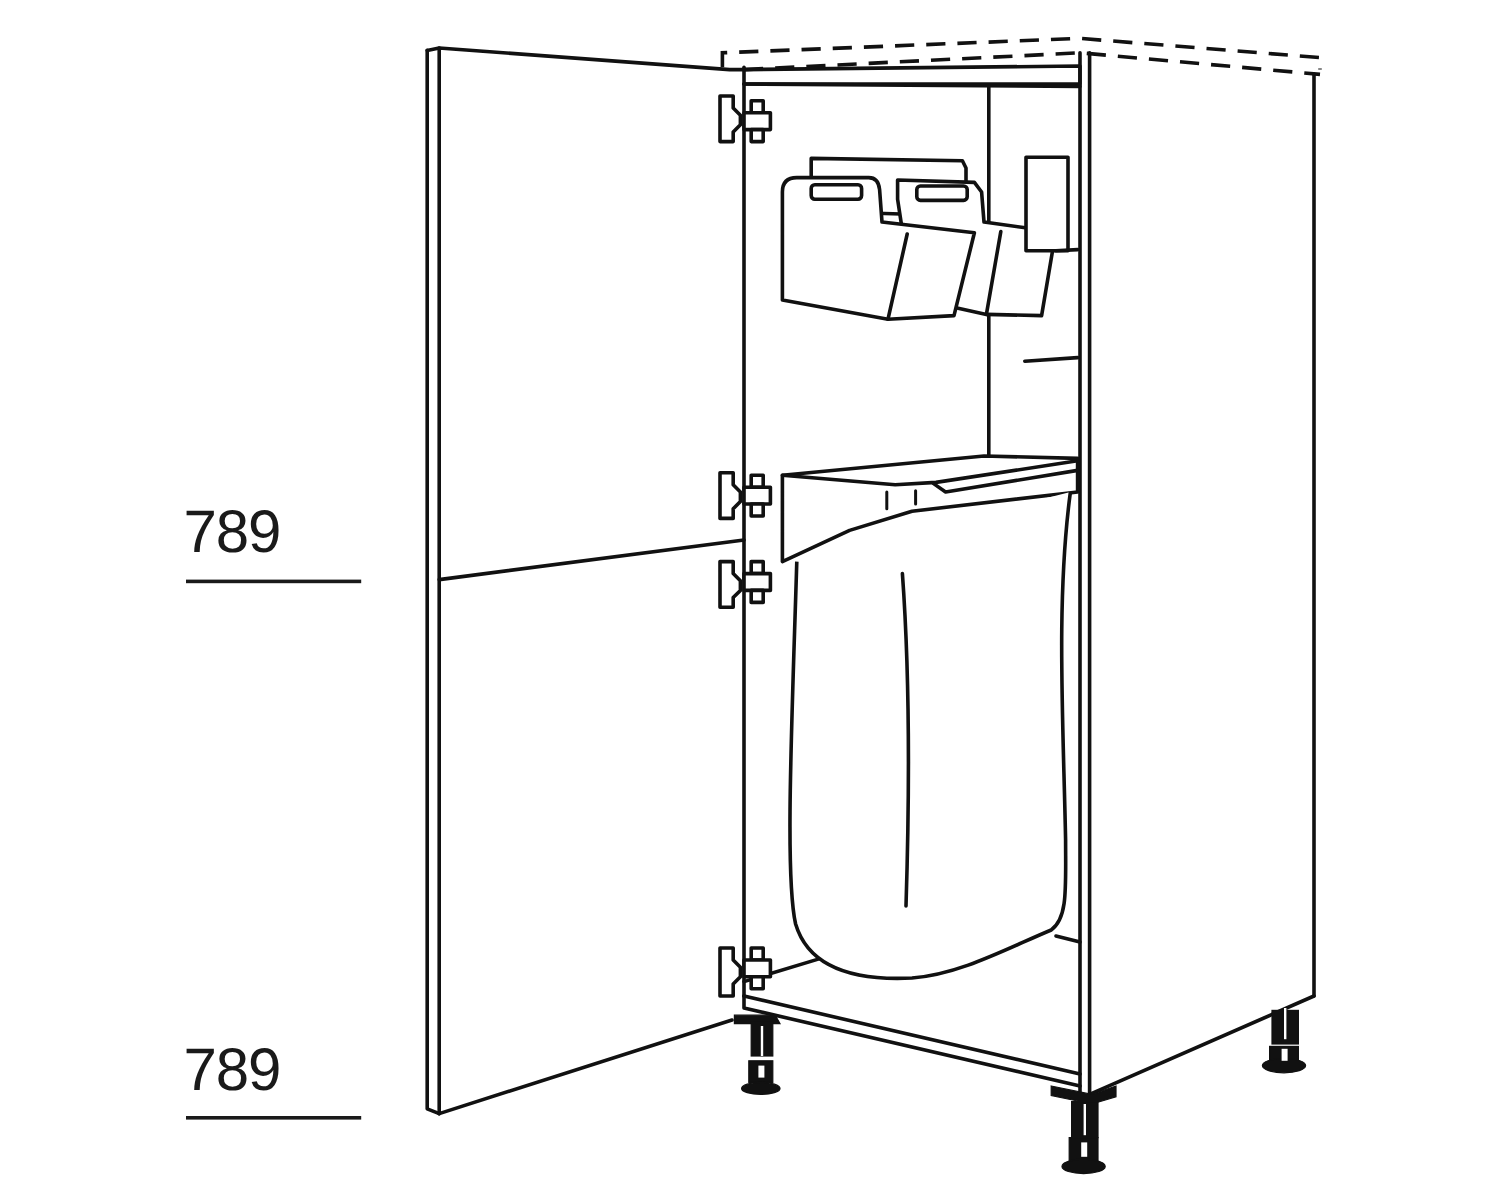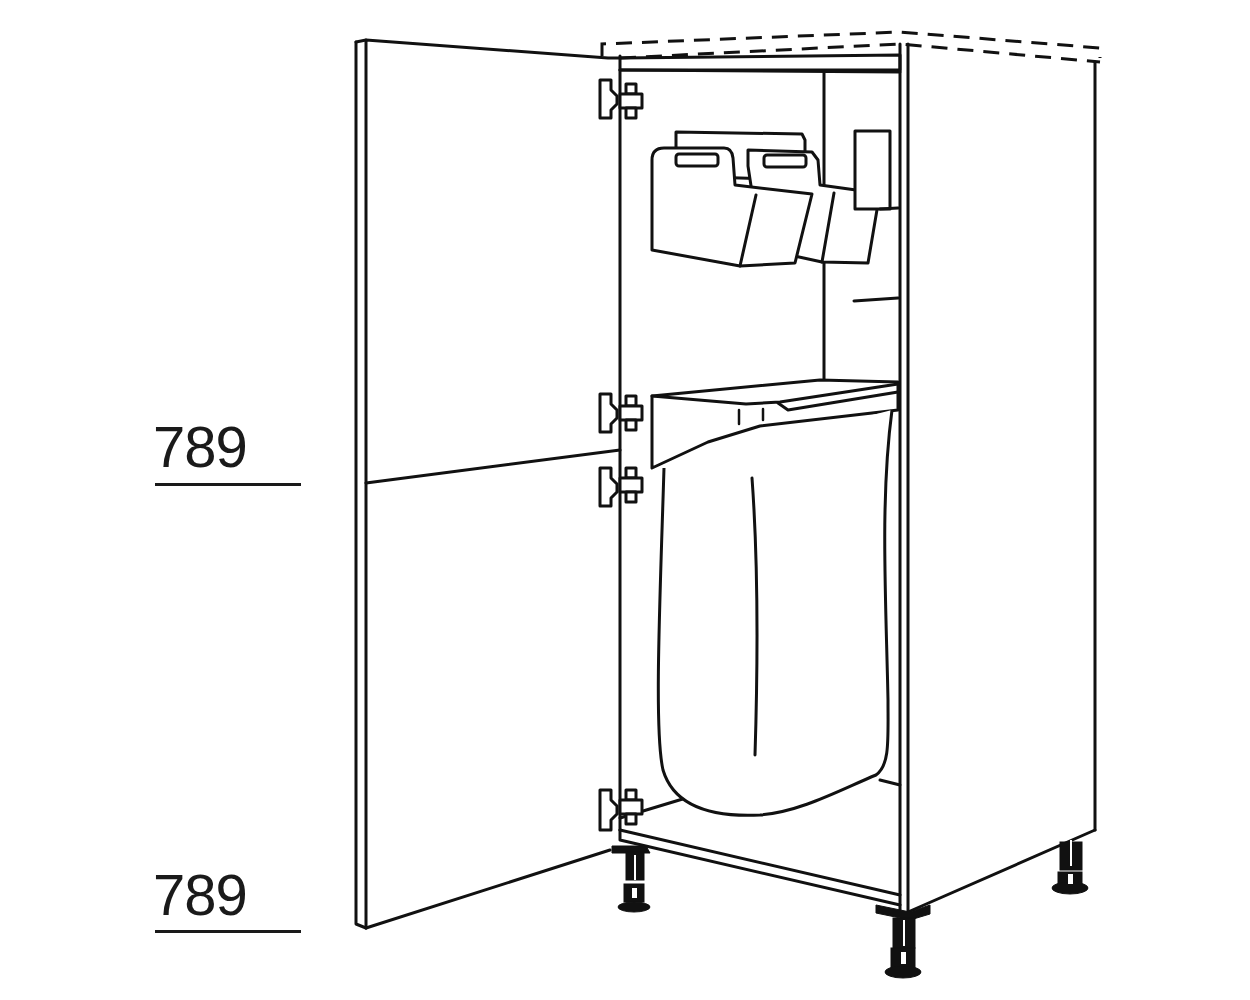--- a/index.html
+++ b/index.html
@@ -6,21 +6,21 @@
     .canvas {
       position: relative;
       width: 1250px;
       height: 1000px;
       background: #ffffff;
       overflow: hidden;
     }
     .dim-label {
       position: absolute;
       font-family: "Liberation Sans", sans-serif;
-      font-size: 58px;
+      font-size: 50px;
       line-height: 1;
       color: #1a1a1a;
       letter-spacing: -1px;
     }
     .dim-line {
       position: absolute;
       height: 3px;
       background: #1a1a1a;
     }
     svg.drawing { position: absolute; left: 0; top: 0; }

